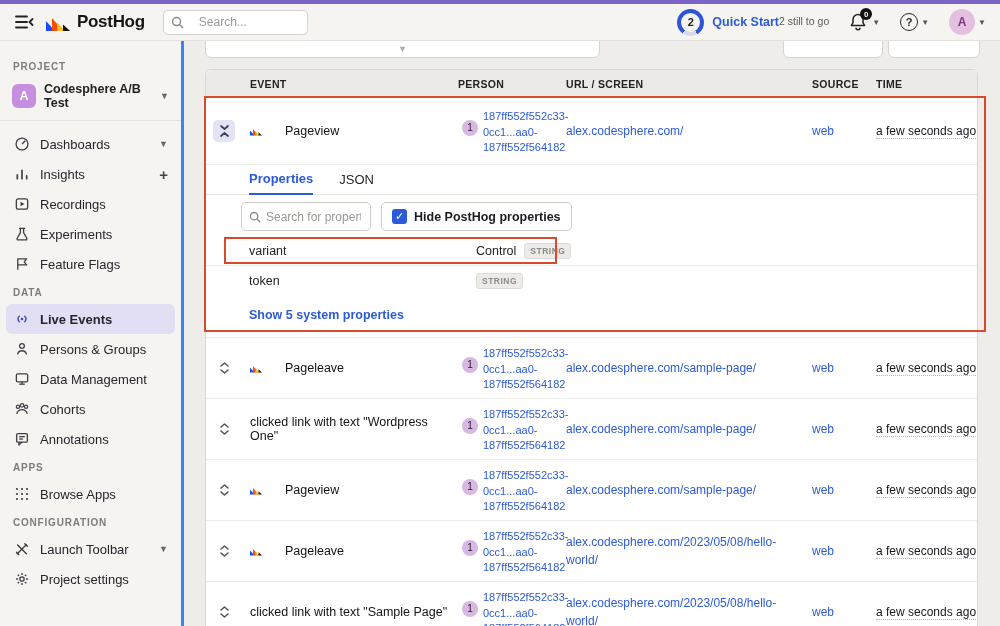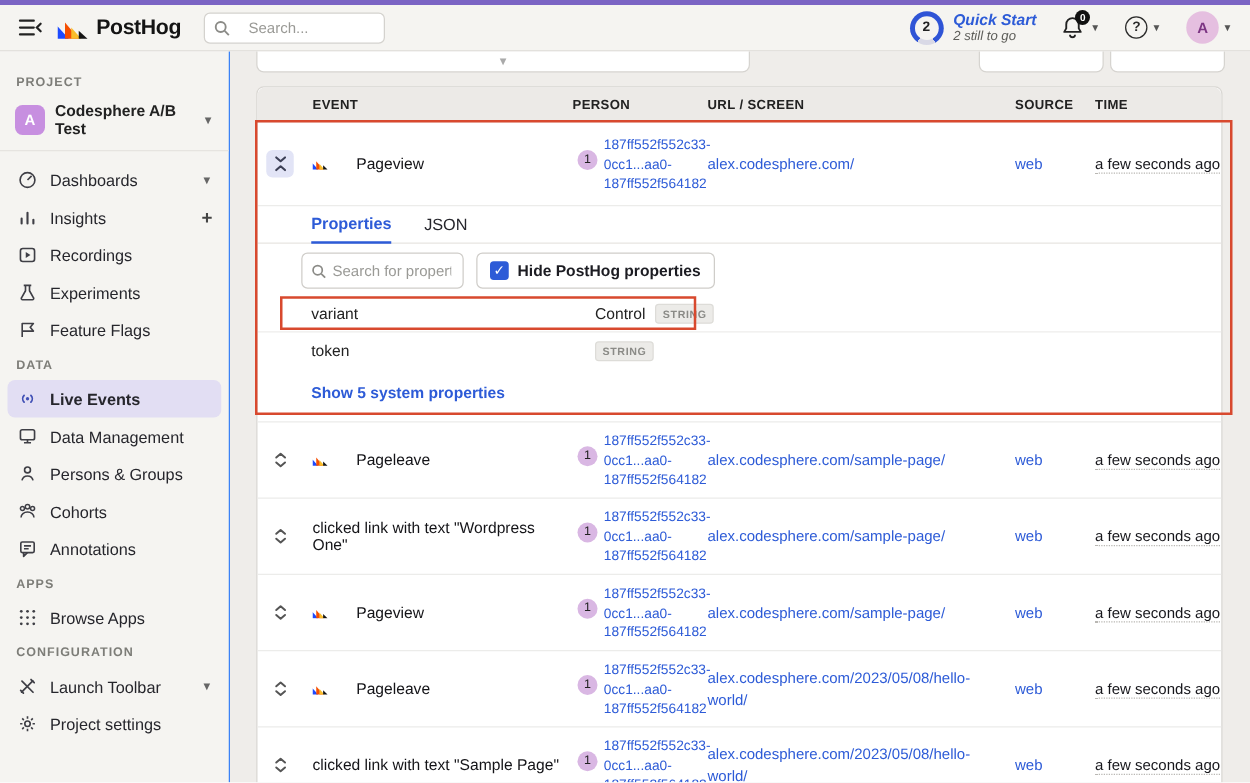--- a/index.html
+++ b/index.html
@@ -20,36 +20,36 @@
                       font-family:"Liberation Sans", sans-serif; color:#333; }
   .nav-search input::placeholder { color:#9a9a96; }
   .nav-right { margin-left:auto; display:flex; align-items:center; gap:20px; }
   .quickstart { display:flex; align-items:center; gap:8px; cursor:pointer; }
   .qs-ring { width:27px; height:27px; border-radius:50%;
              background:conic-gradient(from 215deg, #2f54d6 0deg 295deg, #d9d9e6 295deg 360deg);
              display:flex; align-items:center; justify-content:center; }
   .qs-ring::before { content:""; position:absolute; }
   .qs-ring-inner { width:19px; height:19px; background:#f5f4f1; border-radius:50%;
                    display:flex; align-items:center; justify-content:center; font-size:11px; font-weight:bold; color:#222; }
-  .qs-texts { display:flex; flex-direction:column; line-height:1.15;font-style:italic; }
+  .qs-texts { display:flex; line-height:1.15; }
   .qs-title { color:#2d5bd7; font-weight:bold; font-size:12.5px; }
   .qs-sub { color:#5c5c58; font-size:10.5px; }
   .icon-group { display:flex; align-items:center; gap:3px; cursor:pointer; }
   .bell-wrap { position:relative; width:20px; height:20px; }
   .bell-badge { position:absolute; top:-4px; right:-3px; width:12px; height:12px; background:#111; color:#fff;
                 border-radius:50%; font-size:8px; display:flex; align-items:center; justify-content:center; font-weight:bold; }
   .help-circ { width:18px; height:18px; border:1.6px solid #2b2b2b; border-radius:50%; display:flex;
                align-items:center; justify-content:center; font-size:11px; font-weight:bold; color:#2b2b2b; }
   .avatar { width:26px; height:26px; background:#e5bfe0; border-radius:50%; display:flex; align-items:center;
             justify-content:center; font-size:12px; font-weight:bold; color:#7c3583; }
   .caret { font-size:8px; color:#555; }
 
   
   .sidebar { position:absolute; top:41px; left:0; width:184px; bottom:0; background:#f5f4f1;
-             border-right:1px solid #3b82f6; padding-top:12px; z-index:20; }
+             border-right:3px solid #3b82f6; padding-top:12px; z-index:20; }
   .s-section { font-size:10px; font-weight:bold; letter-spacing:0.8px; color:#7d7d78; padding:8px 0 6px 13px; }
   .s-project { display:flex; align-items:center; gap:8px; padding:4px 12px 10px 12px; cursor:pointer;
                border-bottom:1px solid #e6e4e0; margin-bottom:8px; }
   .s-avatar { width:24px; height:24px; border-radius:6px; background:#c78fe0; color:#fff; font-size:12px;
               font-weight:bold; display:flex; align-items:center; justify-content:center; }
   .s-project-name { font-size:12.5px; font-weight:bold; color:#222; flex:1; }
   .s-item { height:30px; display:flex; align-items:center; gap:9px; padding:0 13px; cursor:pointer;
             font-size:13px; color:#26262c; }
   .s-item .s-ico { width:18px; display:inline-flex; justify-content:center; }
   .s-item .s-label { flex:1; }
@@ -252,35 +252,35 @@
           <circle cx="8.5" cy="8.5" r="1.4" fill="#4050b5" stroke="none"></circle>
           <path d="M5.6 11.4 a4.2 4.2 0 0 1 0-5.8"></path>
             <path d="M11.4 5.6 a4.2 4.2 0 0 1 0 5.8"></path>
         </svg>
         </span>
       <span class="s-label">Live Events</span>
     </div>
     <div class="s-item">
       <span class="s-ico">
         <svg width="16" height="16" viewBox="0 0 17 17" fill="none" stroke="#3f3f46" stroke-width="1.4">
+          <circle cx="8.5" cy="5.3" r="2.5"></circle>
+            <path d="M3.8 14.2 a4.8 4.8 0 0 1 9.4 0"></path>
+        </svg>
+        </span>
+      <span class="s-label">Persons &amp; Groups</span>
+    </div>
+    <div class="s-item">
+      <span class="s-ico">
+        <svg width="16" height="16" viewBox="0 0 17 17" fill="none" stroke="#3f3f46" stroke-width="1.4">
           <rect x="2.5" y="3" width="12" height="8.5" rx="1.5"></rect>
             <line x1="8.5" y1="11.5" x2="8.5" y2="14"></line>
             <line x1="5.5" y1="14" x2="11.5" y2="14"></line>
         </svg>
         </span>
       <span class="s-label">Data Management</span>
-    </div>
-    <div class="s-item">
-      <span class="s-ico">
-        <svg width="16" height="16" viewBox="0 0 17 17" fill="none" stroke="#3f3f46" stroke-width="1.4">
-          <circle cx="8.5" cy="5.3" r="2.5"></circle>
-            <path d="M3.8 14.2 a4.8 4.8 0 0 1 9.4 0"></path>
-        </svg>
-        </span>
-      <span class="s-label">Persons &amp; Groups</span>
     </div>
     <div class="s-item">
       <span class="s-ico">
         <svg width="16" height="16" viewBox="0 0 17 17" fill="none" stroke="#3f3f46" stroke-width="1.3">
           <circle cx="4.2" cy="6.2" r="1.7"></circle>
             <circle cx="12.8" cy="6.2" r="1.7"></circle>
             <circle cx="8.5" cy="4.6" r="1.9"></circle>
           <path d="M3 13.8 a5.5 4.6 0 0 1 11 0"></path>
         </svg>
         </span>

